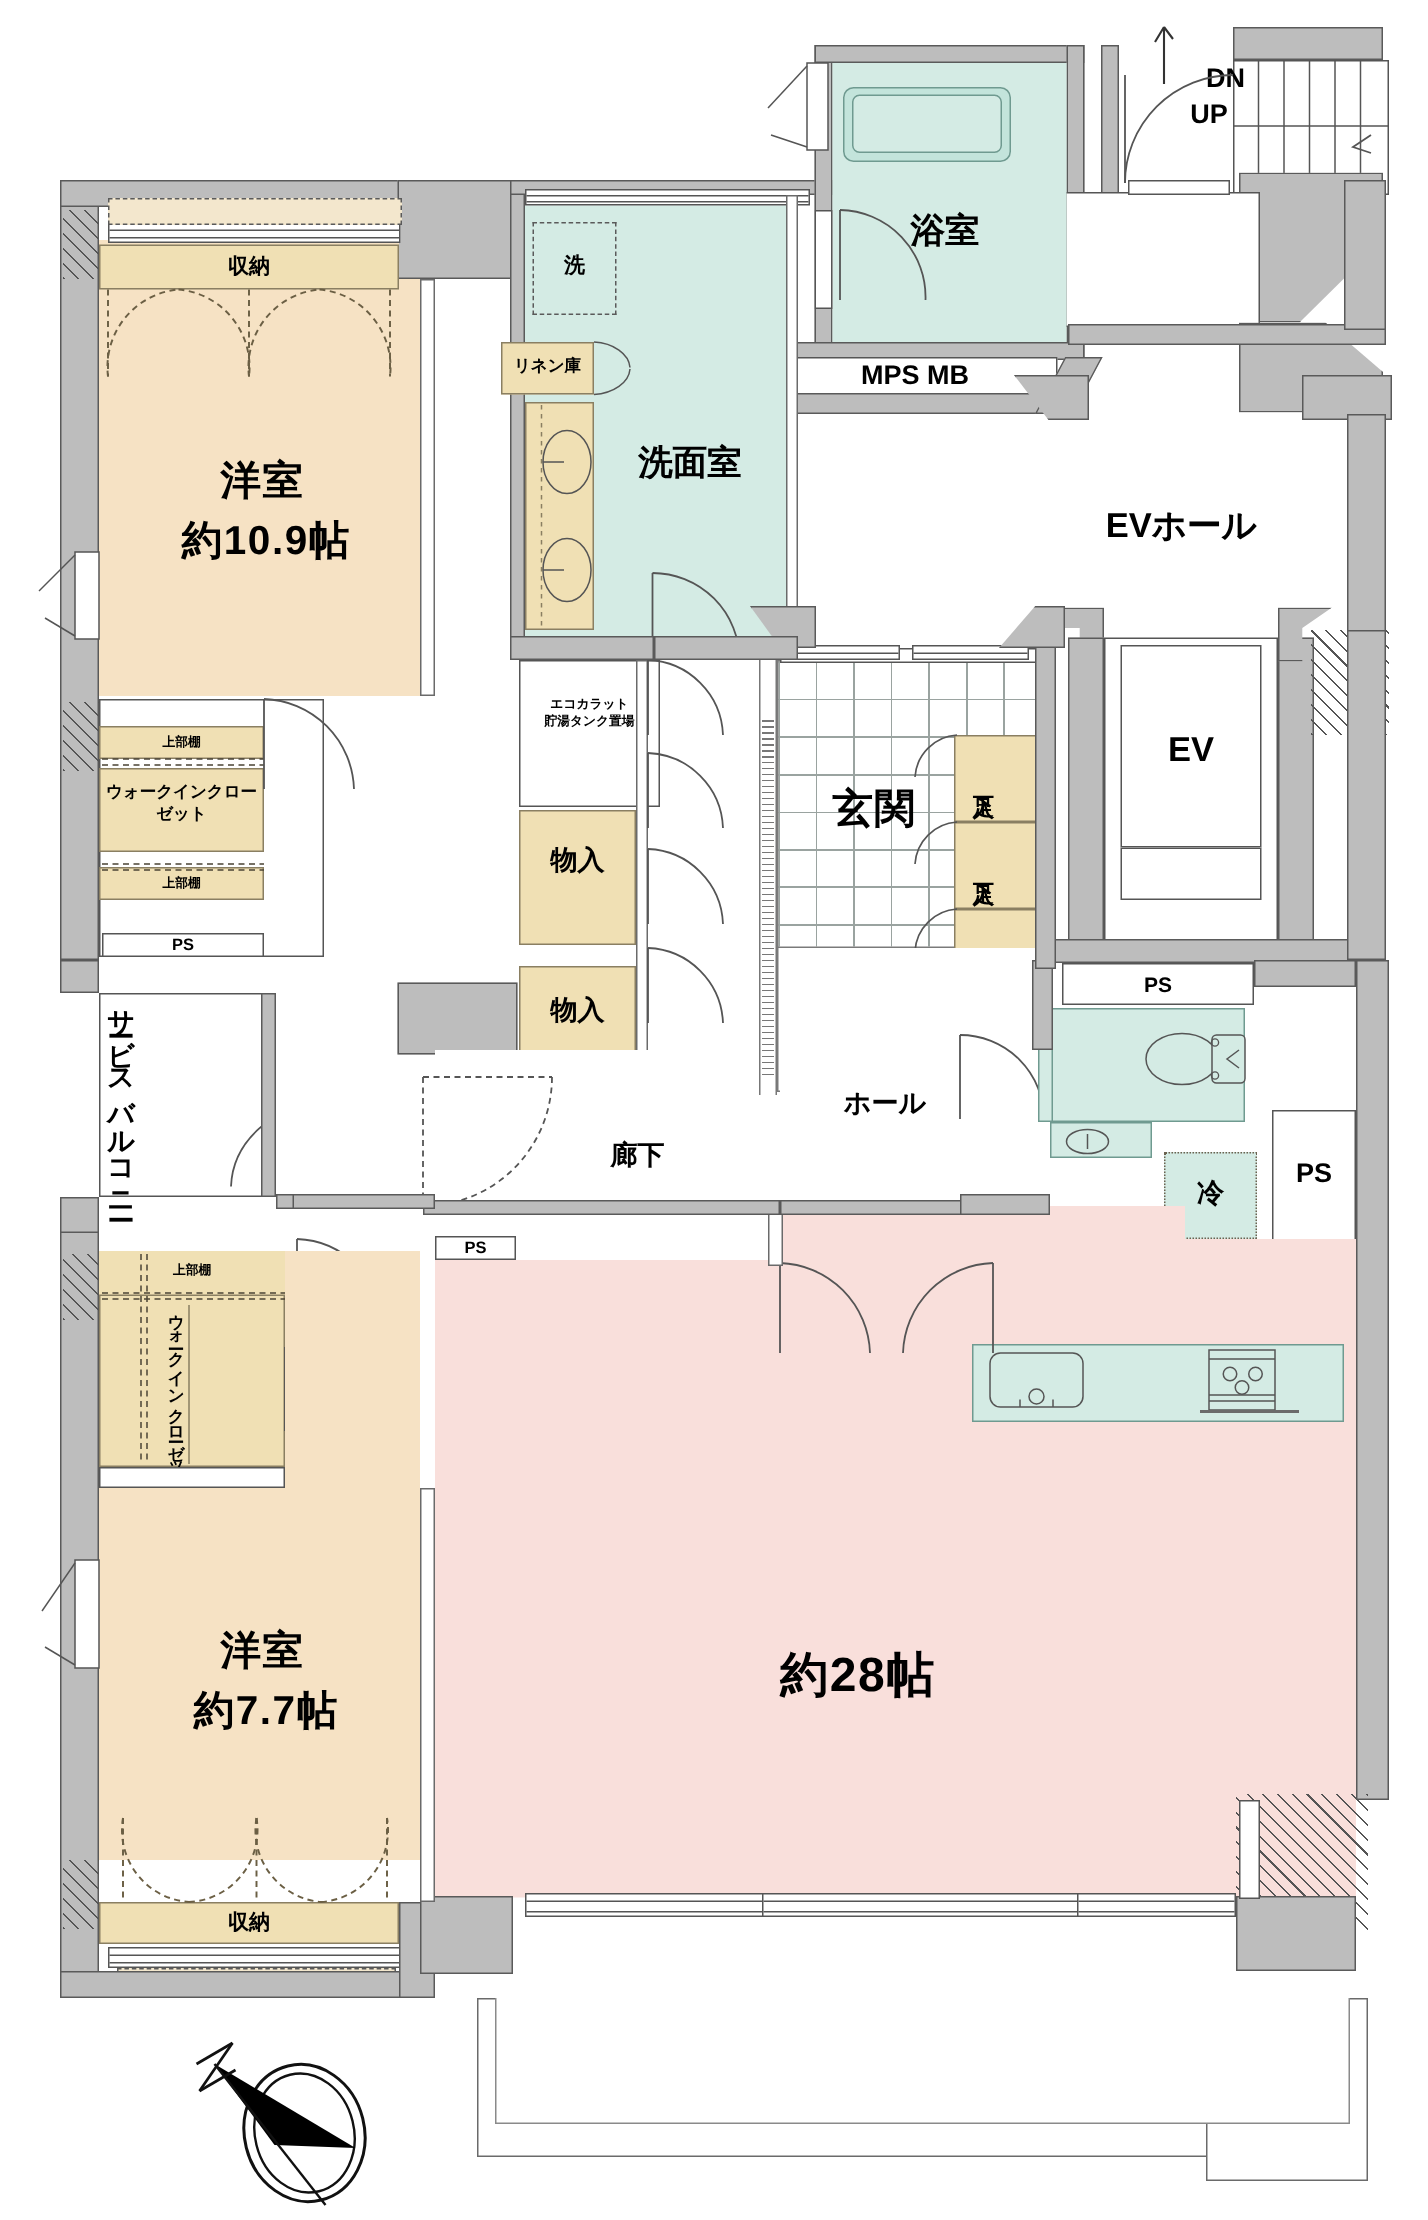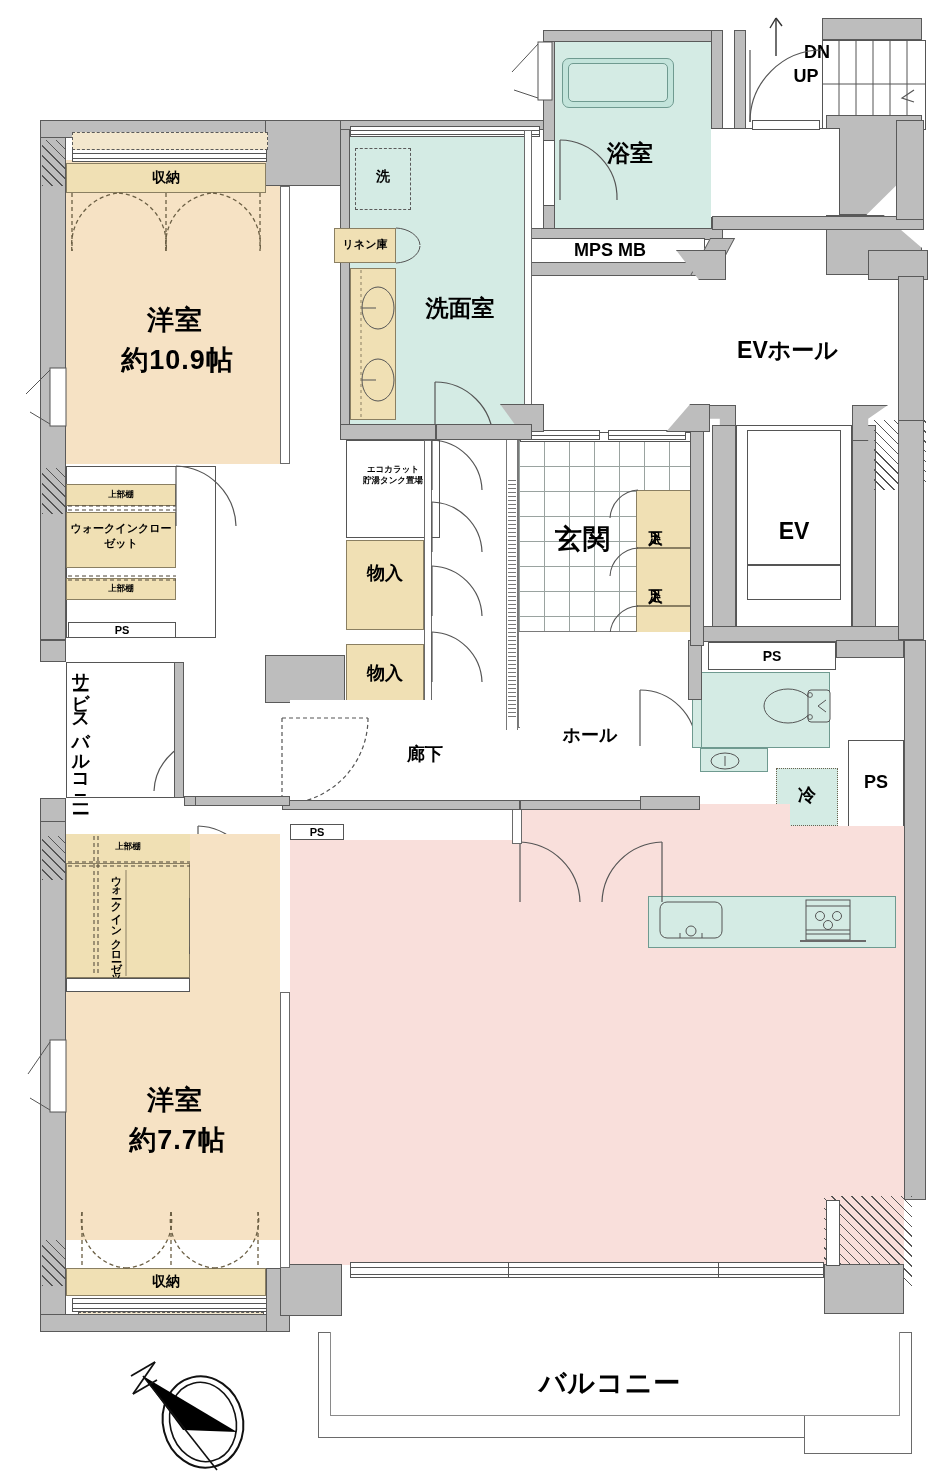--- a/index.html
+++ b/index.html
@@ -147,21 +147,21 @@
   <div class="wall" style="left:868px;top:250px;width:60px;height:30px;clip-path:polygon(0% 0%,100% 0%,100% 100%,0% 100%);"></div>
   <div class="wall" style="left:898px;top:276px;width:26px;height:150px;"></div>
 
   <div class="wall" style="left:700px;top:405px;width:36px;height:36px;clip-path:polygon(0% 0%,100% 0%,100% 100%,55% 100%,55% 38%,0% 38%);"></div>
   <div class="wall" style="left:712px;top:425px;width:24px;height:205px;"></div>
   <div class="wall" style="left:852px;top:425px;width:24px;height:205px;"></div>
   <div class="wall" style="left:852px;top:405px;width:36px;height:36px;clip-path:polygon(0% 0%,100% 0%,45% 38%,45% 100%,0% 100%);"></div>
   <div class="roomnb white" style="left:736px;top:425px;width:116px;height:205px;border:1px solid #555;"></div>
   <div class="roomnb white" style="left:747px;top:430px;width:94px;height:135px;border:1px solid #555;"></div>
   <div class="roomnb white" style="left:747px;top:565px;width:94px;height:35px;border:1px solid #555;"></div>
-  <div class="label lbl-lg" style="left:742px;top:518px;width:104px;">EV</div>
+  <div class="label lbl-lg" style="left:742px;top:486px;width:104px;">EV</div>
   <div class="wall" style="left:700px;top:626px;width:224px;height:16px;"></div>
   <div class="hatch abs" style="left:874px;top:420px;width:52px;height:70px;"></div>
   <div class="wall" style="left:898px;top:420px;width:26px;height:220px;"></div>
 
   <div class="roomnb tan" style="left:66px;top:186px;width:214px;height:278px;"></div>
   <div class="roomnb tan" style="left:66px;top:160px;width:200px;height:30px;"></div>
 
   <div class="roomnb tan2" style="left:66px;top:163px;width:200px;height:30px;border:1px solid #8a7f62;"></div>
   <div class="label lbl-sm" style="left:66px;top:169px;width:200px;">収納</div>
 
@@ -289,21 +289,21 @@
     <line x1="0" y1="0" x2="0" y2="50" stroke="#555" stroke-width="1.2"></line>
     <path d="M0 62 A52 52 0 0 1 50 112" fill="none" stroke="#555" stroke-width="1.2"></path>
     <line x1="0" y1="62" x2="0" y2="112" stroke="#555" stroke-width="1.2"></line>
     <path d="M0 126 A52 52 0 0 1 50 176" fill="none" stroke="#555" stroke-width="1.2"></path>
     <line x1="0" y1="126" x2="0" y2="176" stroke="#555" stroke-width="1.2"></line>
     <path d="M0 192 A52 52 0 0 1 50 242" fill="none" stroke="#555" stroke-width="1.2"></path>
     <line x1="0" y1="192" x2="0" y2="242" stroke="#555" stroke-width="1.2"></line>
   </svg>
 
   <div class="roomnb white" style="left:290px;top:700px;width:230px;height:104px;"></div>
-  <div class="label lbl-md" style="left:380px;top:744px;width:90px;">廊下</div>
+  <div class="label lbl-md" style="left:380px;top:760px;width:90px;">廊下</div>
   <svg class="abs" style="left:282px;top:718px;width:118px;height:88px;">
     <line x1="0" y1="0" x2="0" y2="86" stroke="#555" stroke-width="1.2" stroke-dasharray="4 3"></line>
     <line x1="0" y1="0" x2="86" y2="0" stroke="#555" stroke-width="1.2" stroke-dasharray="4 3"></line>
     <path d="M86 0 A86 86 0 0 1 0 86" fill="none" stroke="#555" stroke-width="1.2" stroke-dasharray="4 3"></path>
   </svg>
   <div class="pstag" style="left:290px;top:824px;width:54px;height:16px;">PS</div>
 
   <div class="roomnb tile" style="left:518px;top:440px;width:178px;height:192px;border:1px solid #7a7a7a;"></div>
   <div class="roomnb white" style="left:518px;top:632px;width:178px;height:96px;border-left:1px solid #7a7a7a;border-right:1px solid #7a7a7a;border-bottom:1px solid #7a7a7a;"></div>
   <div class="label lbl-xl" style="left:528px;top:524px;width:110px;">玄関</div>
@@ -361,20 +361,21 @@
   <div class="wall" style="left:904px;top:640px;width:22px;height:560px;"></div>
   <div class="wall" style="left:836px;top:640px;width:68px;height:18px;"></div>
 
   <div class="dotbox" style="left:776px;top:768px;width:62px;height:58px;background:#d4ebe4;"></div>
   <div class="label lbl-md" style="left:776px;top:785px;width:62px;">冷</div>
 
   <div class="roomnb pink" style="left:290px;top:840px;width:500px;height:425px;"></div>
   <div class="roomnb pink" style="left:640px;top:804px;width:150px;height:40px;"></div>
   <div class="roomnb pink" style="left:780px;top:826px;width:124px;height:440px;"></div>
   <div class="roomnb pink" style="left:520px;top:804px;width:126px;height:40px;"></div>
+  <div class="label lbl-xl" style="left:462px;top:1098px;width:220px;font-size:32px;">約28帖</div>
 
   <div class="roomnb mint" style="left:648px;top:896px;width:248px;height:52px;border:1px solid #6f9a90;"></div>
   <svg class="abs" style="left:660px;top:902px;width:70px;height:42px;">
     <rect x="0" y="0" width="62" height="36" rx="7" fill="#d4ebe4" stroke="#555" stroke-width="1"></rect>
     <circle cx="31" cy="29" r="5" fill="#d4ebe4" stroke="#555" stroke-width="1"></circle>
     <path d="M20 36 L20 31 M42 36 L42 31" stroke="#555" stroke-width="1"></path>
   </svg>
   <svg class="abs" style="left:806px;top:900px;width:48px;height:44px;">
     <rect x="0" y="0" width="44" height="40" fill="#d4ebe4" stroke="#555" stroke-width="1"></rect>
     <line x1="0" y1="6" x2="44" y2="6" stroke="#555" stroke-width="1"></line>
@@ -462,21 +463,20 @@
     <div class="l" style="top:4px;"></div>
       <div class="l" style="top:11px;"></div>
   </div>
   <div class="wall" style="left:280px;top:1264px;width:62px;height:52px;"></div>
   <div class="hatch abs" style="left:824px;top:1196px;width:88px;height:92px;"></div>
   <div class="wall" style="left:824px;top:1264px;width:80px;height:50px;"></div>
   <div class="roomnb white" style="left:826px;top:1200px;width:14px;height:66px;border:1px solid #555;"></div>
 
   <div class="roomnb white" style="left:318px;top:1332px;width:594px;height:106px;border:1.5px solid #6a6a6a;"></div>
   <div class="roomnb white" style="left:330px;top:1332px;width:570px;height:84px;border:1px solid #8a8a8a;border-top:none;"></div>
-  <div class="label lbl-xl" style="left:480px;top:1368px;width:260px;">バルコニー</div>
   <div class="roomnb" style="left:804px;top:1416px;width:108px;height:38px;border:1.5px solid #6a6a6a;border-top:none;background:#fff;"></div>
 
   <svg class="abs" style="left:125px;top:1360px;width:140px;height:110px;">
     <ellipse cx="78" cy="62" rx="40" ry="46" fill="none" stroke="#111" stroke-width="2" transform="rotate(-14 78 62)"></ellipse>
     <ellipse cx="78" cy="62" rx="33" ry="40" fill="none" stroke="#111" stroke-width="1.6" transform="rotate(-14 78 62)"></ellipse>
     <polygon points="18,16 112,72 58,70" fill="#000"></polygon>
     <line x1="18" y1="16" x2="92" y2="110" stroke="#111" stroke-width="1.6"></line>
     <line x1="6" y1="16" x2="30" y2="2" stroke="#111" stroke-width="1.8"></line>
     <line x1="30" y1="2" x2="8" y2="34" stroke="#111" stroke-width="1.8"></line>
     <line x1="8" y1="34" x2="32" y2="20" stroke="#111" stroke-width="1.8"></line>

